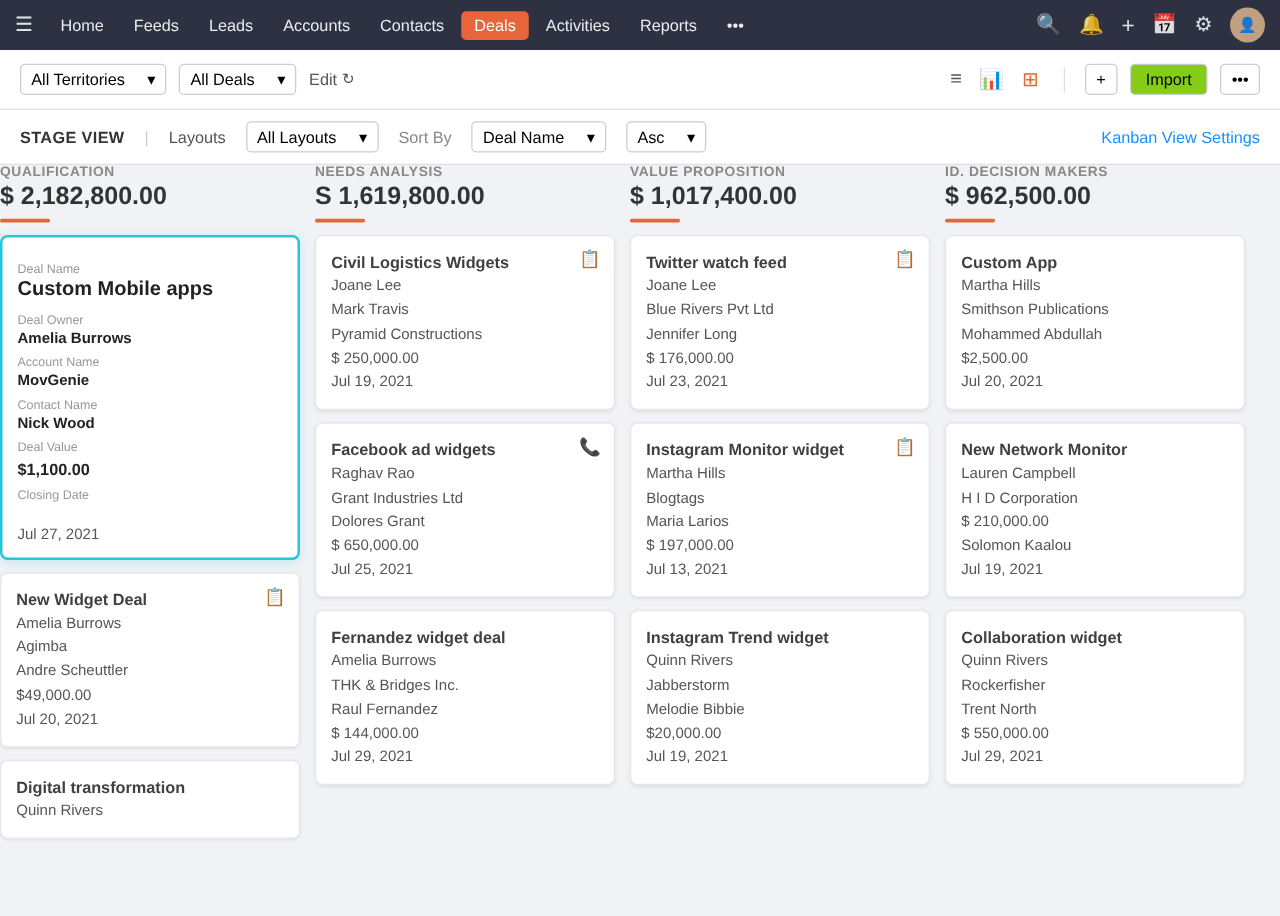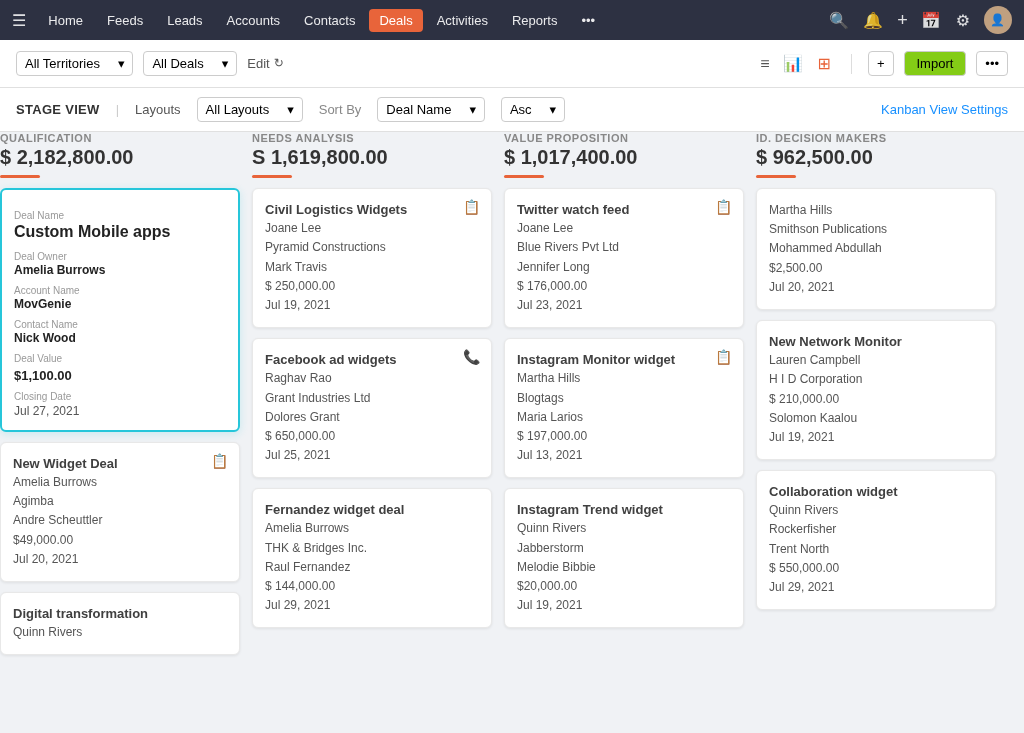--- a/index.html
+++ b/index.html
@@ -146,21 +146,21 @@
     }
     .deal-card-value {
       font-size: 13px;
       font-weight: 600;
       color: #222;
       margin-top: 4px;
     }
     .deal-card-date {
       font-size: 12px;
       color: #555;
-      margin-top: 2px;
+      margin-top: 18px;
     }
     .deal-card-owner { font-size: 12px; color: #222; font-weight: 600; }
   </style>
 </head>
 <body>
 
 <nav class="top-nav">
   <span class="nav-hamburger">☰</span>
   <span class="nav-item">Home</span>
   <span class="nav-item">Feeds</span>
@@ -266,22 +266,22 @@
     <div class="kanban-column">
       <div class="column-header">
         <div class="column-stage-name">NEEDS ANALYSIS</div>
         <div class="column-total">S 1,619,800.00</div>
         <div class="column-underline"></div>
       </div>
       <div class="deal-card">
         <span class="deal-card-icon">📋</span>
         <div class="deal-card-name">Civil Logistics Widgets</div>
         <div class="deal-card-sub">Joane Lee</div>
+        <div class="deal-card-sub">Mark Travis</div>
         <div class="deal-card-sub">Pyramid Constructions</div>
-        <div class="deal-card-sub">Mark Travis</div>
         <div class="deal-card-sub">$ 250,000.00</div>
         <div class="deal-card-sub">Jul 19, 2021</div>
       </div>
       <div class="deal-card">
         <span class="deal-card-icon">📞</span>
         <div class="deal-card-name">Facebook ad widgets</div>
         <div class="deal-card-sub">Raghav Rao</div>
         <div class="deal-card-sub">Grant Industries Ltd</div>
         <div class="deal-card-sub">Dolores Grant</div>
         <div class="deal-card-sub">$ 650,000.00</div>
@@ -329,20 +329,21 @@
         <div class="deal-card-sub">Jul 19, 2021</div>
       </div>
     </div>
     <div class="kanban-column">
       <div class="column-header">
         <div class="column-stage-name">ID. DECISION MAKERS</div>
         <div class="column-total">$ 962,500.00</div>
         <div class="column-underline"></div>
       </div>
       <div class="deal-card">
+        <div class="deal-card-name">Custom App</div>
         <div class="deal-card-sub">Martha Hills</div>
         <div class="deal-card-sub">Smithson Publications</div>
         <div class="deal-card-sub">Mohammed Abdullah</div>
         <div class="deal-card-sub">$2,500.00</div>
         <div class="deal-card-sub">Jul 20, 2021</div>
       </div>
       <div class="deal-card">
         <div class="deal-card-name">New Network Monitor</div>
         <div class="deal-card-sub">Lauren Campbell</div>
         <div class="deal-card-sub">H I D Corporation</div>

